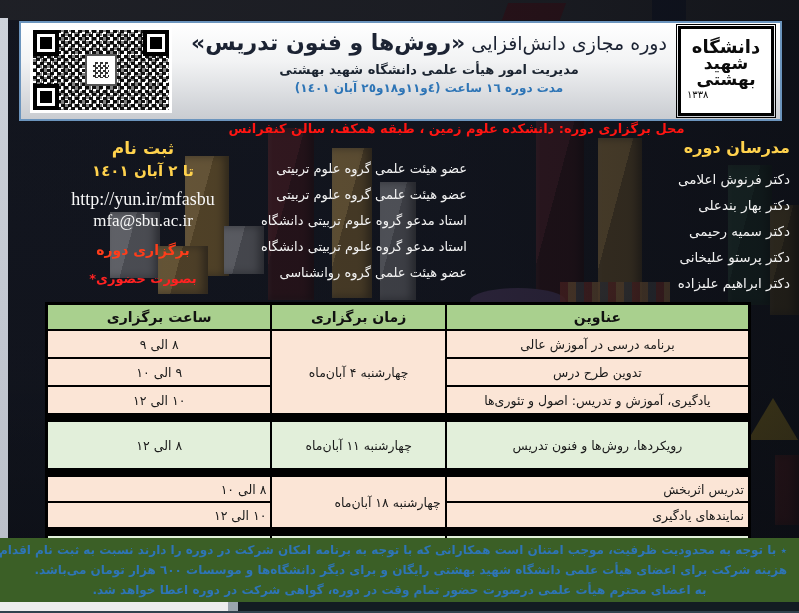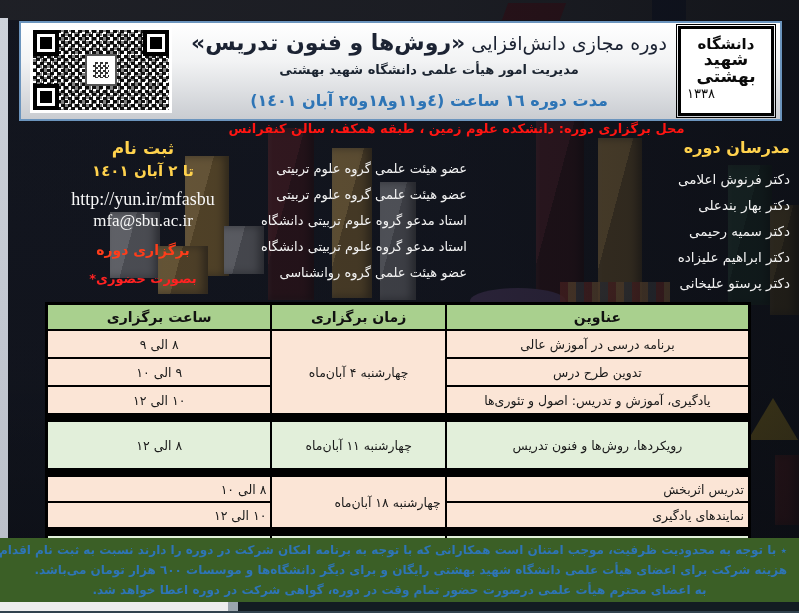--- a/index.html
+++ b/index.html
@@ -45,28 +45,28 @@
   .qr-pat2{position:absolute;inset:3px;background:conic-gradient(#000 25%,transparent 0 50%,#000 0 75%,transparent 0) 3px 2px/11px 9px;opacity:.5;}
   .qr-f{position:absolute;width:18px;height:18px;border:4px solid #000;background:#fff;}
   .qr-f::after{content:"";position:absolute;inset:3px;background:#000;}
   .qr-tl{left:3px;top:3px;} .qr-tr{right:3px;top:3px;} .qr-bl{left:3px;bottom:3px;}
   .qr-c{position:absolute;left:50%;top:50%;width:28px;height:28px;transform:translate(-50%,-50%);
     background:#fff;border:2px solid #555;display:flex;align-items:center;justify-content:center;}
   .qr-c::after{content:"";width:16px;height:16px;background:conic-gradient(#333 25%,#fff 0 50%,#333 0 75%,#fff 0) 0 0/5px 5px;}
   .logo{position:absolute;right:6px;top:3px;width:90px;height:84px;background:#fff;
     border:3px solid #000;outline:1px solid #000;outline-offset:1px;
     display:flex;flex-direction:column;align-items:center;justify-content:center;}
-  .logo .l1{font-weight:bold;font-size:15px;line-height:.95;color:#0b0b0b;}
+  .logo .l1{font-weight:bold;font-size:18px;line-height:.95;color:#0b0b0b;}
   .logo .l2,.logo .l3{font-weight:bold;font-size:17px;line-height:.95;color:#0b0b0b;}
-  .logo .lyr{font-size:13px;color:#0b0b0b;align-self:flex-start;margin:2px 0 4px 6px;}
+  .logo .lyr{font-size:10px;color:#0b0b0b;align-self:flex-start;margin:2px 0 4px 6px;}
   .banner-text{position:absolute;left:165px;right:108px;top:7px;text-align:center;direction:rtl;}
   .title{font-size:19px;color:#1c2333;}
   .title b{font-size:22px;}
   .subtitle{margin-top:7px;font-size:13px;font-weight:bold;color:#1b2430;}
-  .duration{margin-top:14px;font-size:16px;font-weight:bold;color:#2e75b6;}
+  .duration{margin-top:4px;font-size:12px;font-weight:bold;color:#2e75b6;}
   
   .location{position:absolute;left:0;right:0;top:121px;text-align:center;transform:translateX(57px);
     direction:rtl;font-size:13px;font-weight:bold;color:#ff1512;}
   .reg{position:absolute;left:18px;top:138px;width:250px;text-align:center;direction:rtl;}
   .reg-head{font-size:17px;font-weight:bold;color:#ffd24d;}
   .reg-dead{margin-top:4px;font-size:15px;font-weight:bold;color:#ffd24d;}
   .reg-url{display:block;margin-top:9px;font-family:"Liberation Serif",serif;font-size:18px;color:#f7f7f7;text-decoration:none;direction:ltr;}
   .reg-mail{display:block;margin-top:1px;font-family:"Liberation Serif",serif;font-size:17px;color:#f7f7f7;text-decoration:none;direction:ltr;}
   .reg-n1{margin-top:11px;font-size:14px;font-weight:bold;color:#ff3d1a;}
   .reg-n2{margin-top:13px;font-size:13px;font-weight:bold;color:#ff2222;}
@@ -150,22 +150,22 @@
     <a href="#" class="reg-mail">mfa@sbu.ac.ir</a>
     <div class="reg-n1">برگزاری دوره</div>
     <div class="reg-n2">بصورت حضوری*</div>
   </div>
 
   <div class="inst-head">مدرسان دوره</div>
   <div class="inst-names">
     <div>دکتر فرنوش اعلامی</div>
     <div>دکتر بهار بندعلی</div>
     <div>دکتر سمیه رحیمی</div>
+    <div>دکتر پرستو علیخانی</div>
     <div>دکتر ابراهیم علیزاده</div>
-    <div>دکتر پرستو علیخانی</div>
   </div>
   <div class="inst-roles">
     <div>عضو هیئت علمی گروه علوم تربیتی</div>
     <div>عضو هیئت علمی گروه علوم تربیتی</div>
     <div>استاد مدعو گروه علوم تربیتی دانشگاه</div>
     <div>استاد مدعو گروه علوم تربیتی دانشگاه</div>
     <div>عضو هیئت علمی گروه روانشناسی</div>
   </div>
 
   <div class="sched-wrap">

